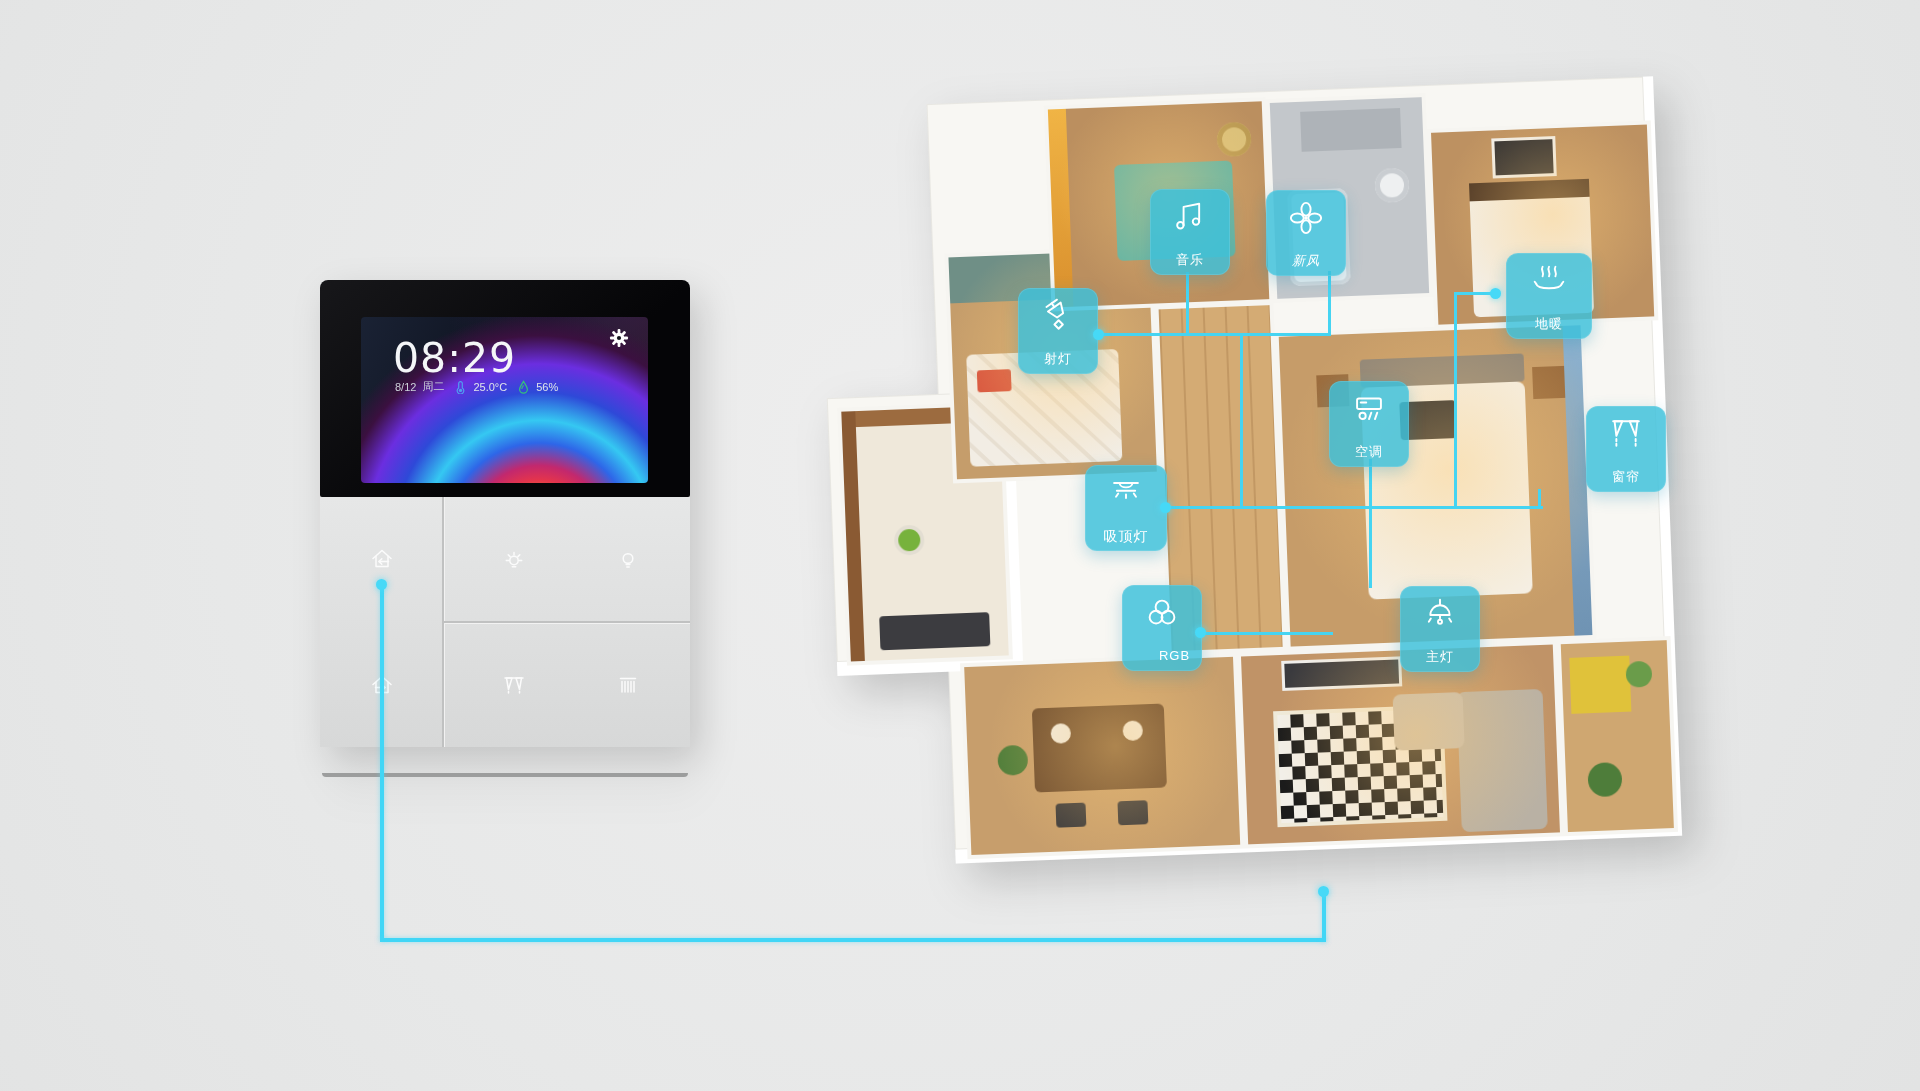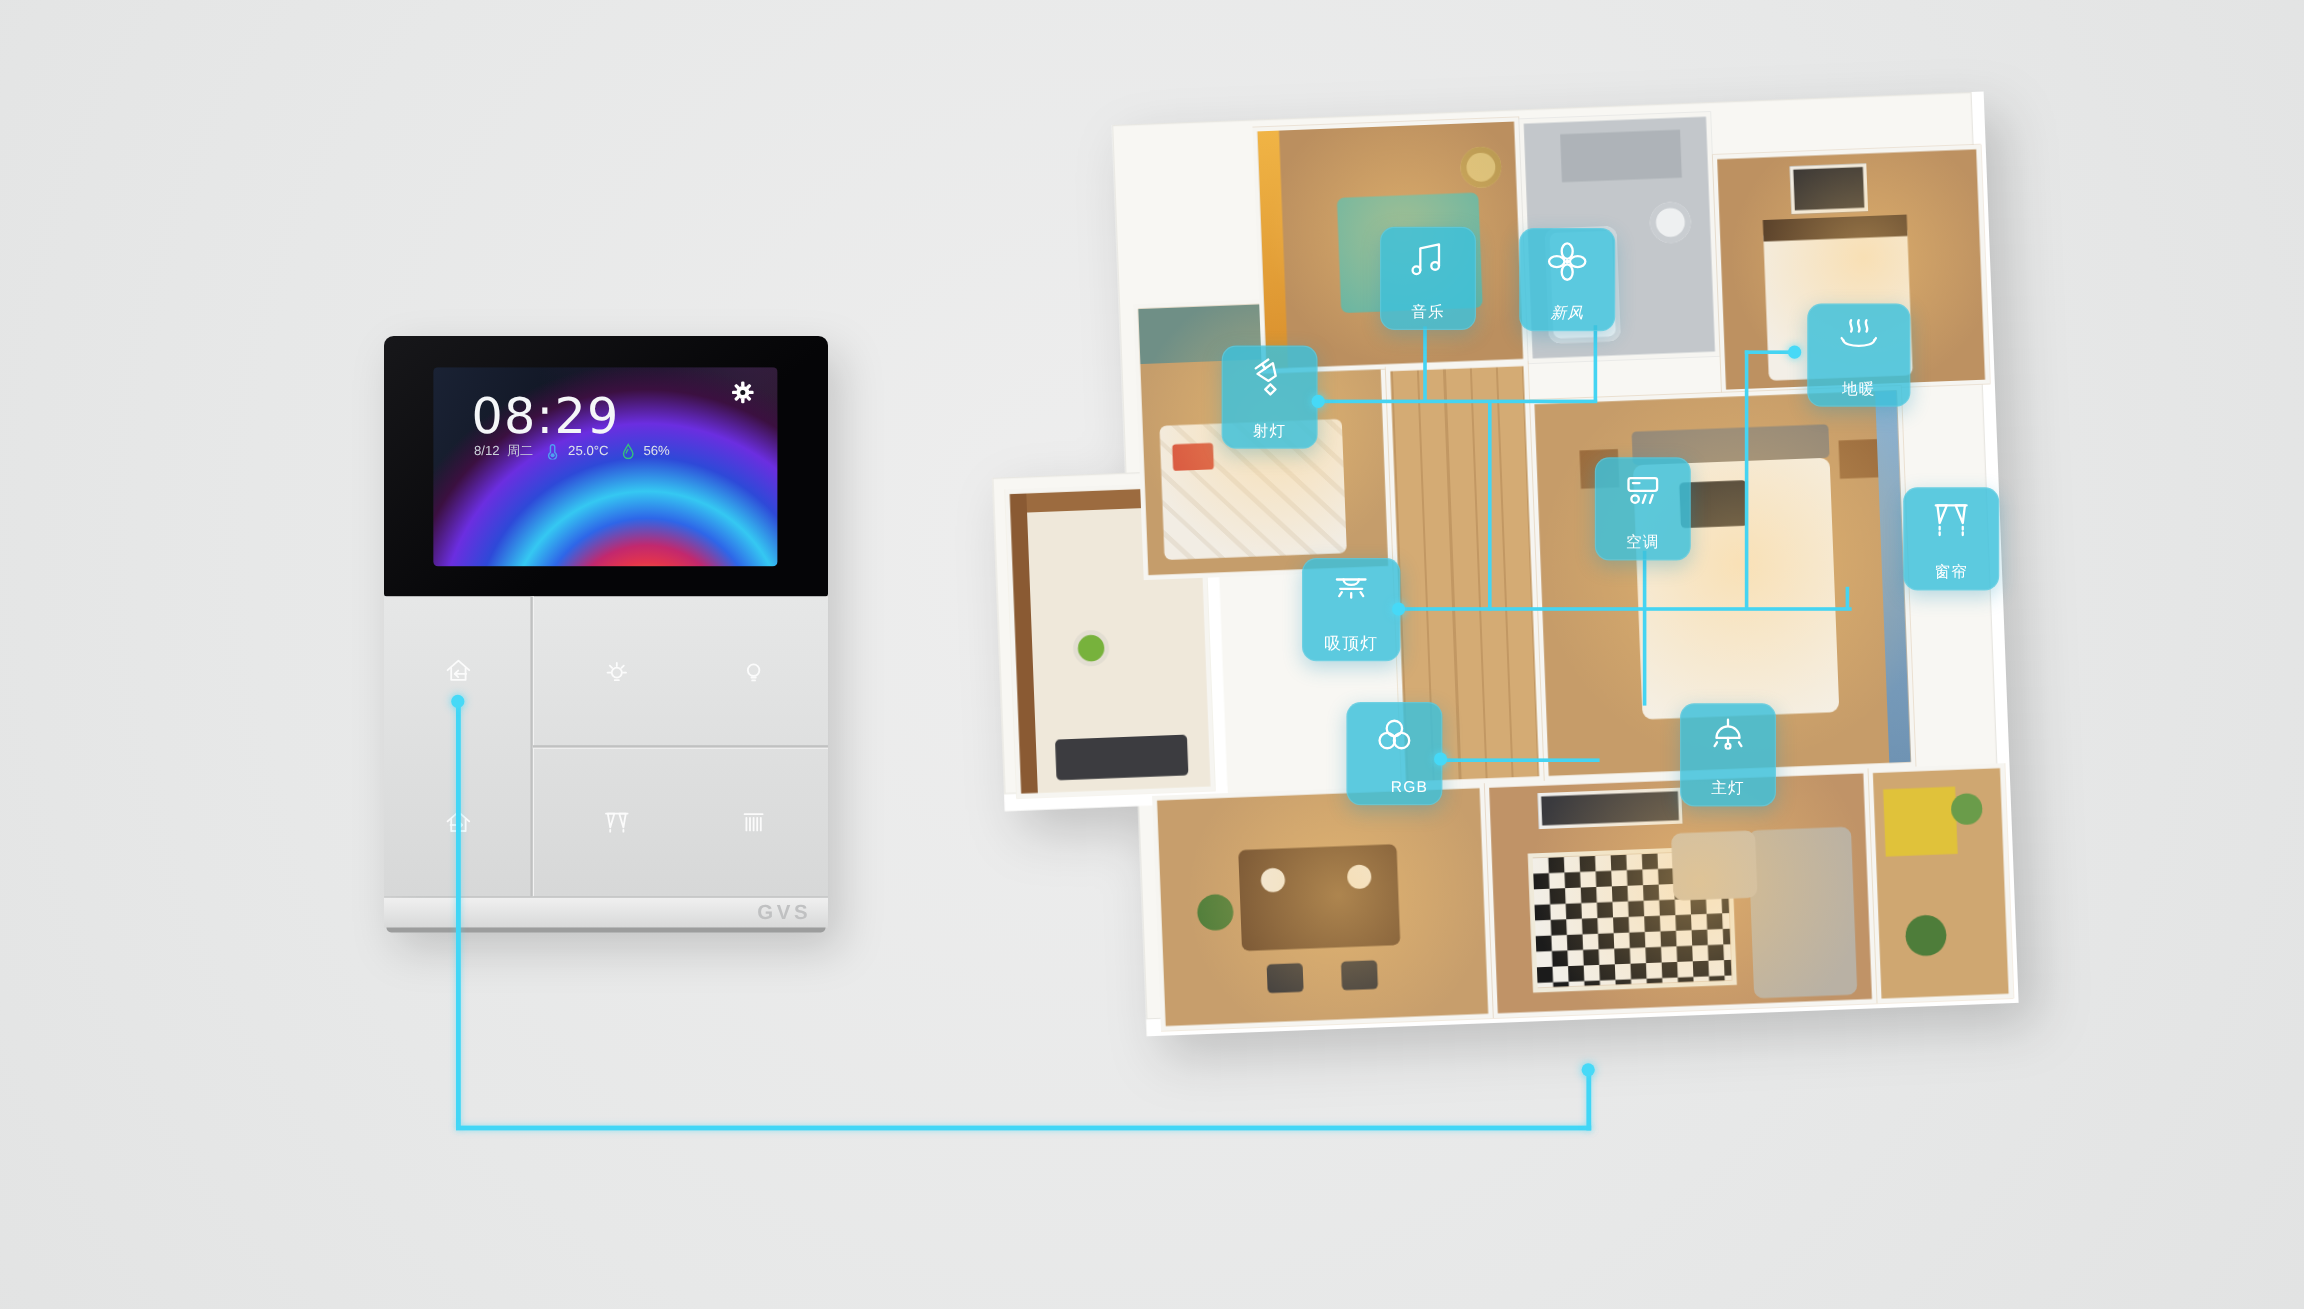--- a/index.html
+++ b/index.html
@@ -5,21 +5,21 @@
   * { margin:0; padding:0; box-sizing:border-box; }
   body { font-family:"Liberation Sans","DejaVu Sans",sans-serif; }
   .stage { position:relative; width:1920px; height:1091px; overflow:hidden;
            background: radial-gradient(circle at 48% 42%, #eeeeee 0%, #e7e8e8 60%, #e2e3e3 100%); }
 
   
   .panel { position:absolute; left:320px; top:280px; width:370px; height:497px; z-index:4;
            filter: drop-shadow(10px 14px 18px rgba(0,0,0,0.16)); }
   .bezel { position:absolute; left:0; top:0; width:370px; height:217px;
            background: linear-gradient(140deg,#17171a,#050507 60%); border-radius:8px 8px 2px 2px; }
-  .screen { position:absolute; left:41px; top:26px; width:287px; height:166px; border-radius:4px; overflow:hidden;
+  .screen { position:absolute; left:41px; top:37px; width:287px; height:166px; border-radius:4px; overflow:hidden;
             background:
               radial-gradient(circle at 62% 132%, #f6c84c 9%, #ef6a33 15%, #e3344d 20%, #c2286e 25%, #2e66e8 33%, #35c8f2 41%, #2e49d8 51%, #6b2ee0 61%, #3b1040 71%, rgba(30,8,24,0) 79%),
               radial-gradient(circle at 92% -12%, rgba(80,45,100,0.5), rgba(0,0,0,0) 55%),
               linear-gradient(115deg, #1a2234 0%, #0c101c 52%, #29111e 100%); }
   .gear { position:absolute; left:246px; top:9px; width:24px; height:24px; cursor:pointer; }
   .clock { position:absolute; left:32px; top:17px; color:#f4f6f8; font-size:41px; letter-spacing:1px;
            font-family:"DejaVu Sans","Liberation Sans",sans-serif; font-weight:400; }
   .inforow { position:absolute; left:34px; top:62px; display:flex; align-items:center; gap:6px;
              color:#ccd2da; font-size:11px; white-space:nowrap; }
   .inforow .val { color:#dfe4ea; }
@@ -233,23 +233,20 @@
         <path d="M8.5 20.5 v1.6 M19.5 20.5 v1.6"></path>
       </svg>
     </div>
     <div class="key" style="left:278px;top:375px;">
       <svg width="28" height="28" viewBox="0 0 28 28">
         <path d="M6.5 7.5 H21.5"></path>
           <path d="M8 10.5 V21 M11 10.5 V21 M14 10.5 V21 M17 10.5 V21 M20 10.5 V21"></path>
       </svg>
     </div>
 
-    <div class="strip">
-      <span class="brand">GVS</span>
-    </div>
     <div class="panel-edge"></div>
   </div>
 
   <div class="cline main" style="left:380px;top:584px;width:4px;height:356px;"></div>
   <div class="cline main" style="left:380px;top:938px;width:946px;height:4px;"></div>
   <div class="cline main" style="left:1322px;top:893px;width:4px;height:49px;"></div>
   <div class="cdot" style="left:376px;top:579px;"></div>
   <div class="cdot" style="left:1318px;top:886px;"></div>
 
   <div class="cline" style="left:1098px;top:333px;width:233px;height:3px;"></div>

